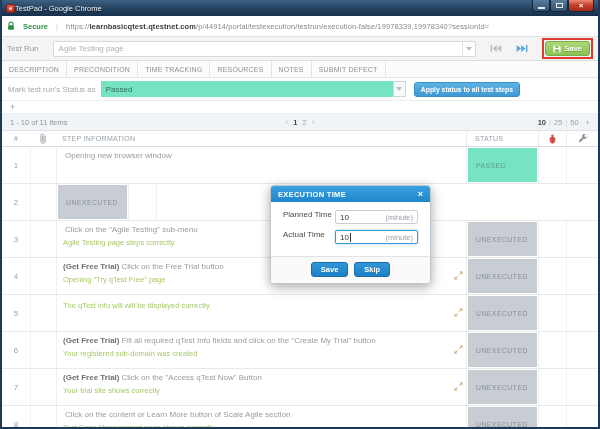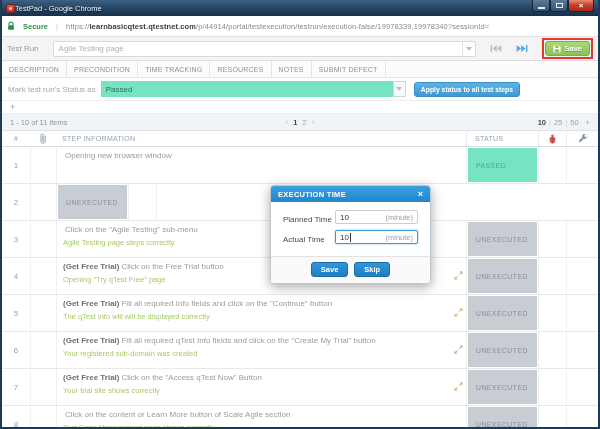--- a/index.html
+++ b/index.html
@@ -87,21 +87,21 @@
   .h-status{flex:0 0 72px;padding-left:8px;border-left:1px solid #ececec;height:100%;display:flex;align-items:center}
   .h-bug{flex:0 0 28px;display:flex;justify-content:center;align-items:center;border-left:1px solid #ececec;height:100%}
   .h-tools{flex:0 0 32px;display:flex;justify-content:center;align-items:center;border-left:1px solid #ececec;height:100%}
   
   .modal{position:absolute;left:268px;top:185px;width:161px;background:#fff;border:1px solid #bcc7cf;border-radius:4px;
     box-shadow:0 3px 12px rgba(0,0,0,.35);z-index:10;overflow:hidden}
   .m-head{height:16px;background:linear-gradient(#3aa0e0,#1f86c9);display:flex;align-items:center;padding:0 7px}
   .m-title{color:#fff;font-size:7.5px;font-weight:bold;letter-spacing:.3px;flex:1}
   .m-close{color:#fff;font-size:9px;font-weight:bold;line-height:1;cursor:pointer}
   .m-body{padding:8px 12px 6px 12px}
-  .mfield{display:flex;align-items:flex-end;margin-bottom:6px}
+  .mfield{display:flex;align-items:flex-start;margin-bottom:6px}
   .mlabel{flex:0 0 52px;font-size:8px;color:#4a4a4a}
   .minput{flex:1;height:14px;border:1px solid #c9ced4;border-radius:2px;display:flex;align-items:center;padding:0 4px;background:#fff;cursor:text}
   .minput.focused{border-color:#3f9ad8;box-shadow:0 0 2px rgba(63,154,216,.7)}
   .mvalue{font-size:8px;color:#333}
   .mcaret{display:none;width:1px;height:9px;background:#333;margin-left:1px}
   .minput.focused .mcaret{display:inline-block}
   .munit{margin-left:auto;font-size:7.5px;color:#9aa2aa}
   .m-foot{border-top:1px solid #e2e2e2;background:#fafafa;display:flex;justify-content:center;gap:6px;padding:5px 0 6px}
   .m-btn{background:linear-gradient(#2f97d9,#1f7fc4);border:1px solid #1a6ca5;border-radius:3px;color:#fff;font-size:7.5px;font-weight:bold;
     padding:2px 9px;cursor:pointer}
@@ -307,21 +307,20 @@
           <div class="status-box unexecuted">UNEXECUTED</div>
         </div>
     <div class="c c-bug"></div>
     <div class="c c-tools"></div>
   </div>
 
   <div class="trow">
     <div class="c c-num">5</div>
     <div class="c c-clip"></div>
     <div class="c c-step">
-      <div class="line1"><b class="step-prefix">(Get Free Trial)</b><span class="step-text">Fill all required Info fields and click on the "Continue" button</span></div>
       <div class="step-expected">The qTest info will will be displayed correctly</div>
       <svg class="call-icon" width="9" height="9" viewBox="0 0 10 10">
         <path d="M9 1H6.4M9 1v2.6M9 1L5.7 4.3M1 9h2.6M1 9V6.4M1 9l3.3-3.3" stroke="#c7a26b" stroke-width="1" fill="none"></path>
       </svg>
     </div>
     <div class="c c-status">
           <div class="status-box unexecuted">UNEXECUTED</div>
         </div>
     <div class="c c-bug"></div>
     <div class="c c-tools"></div>

